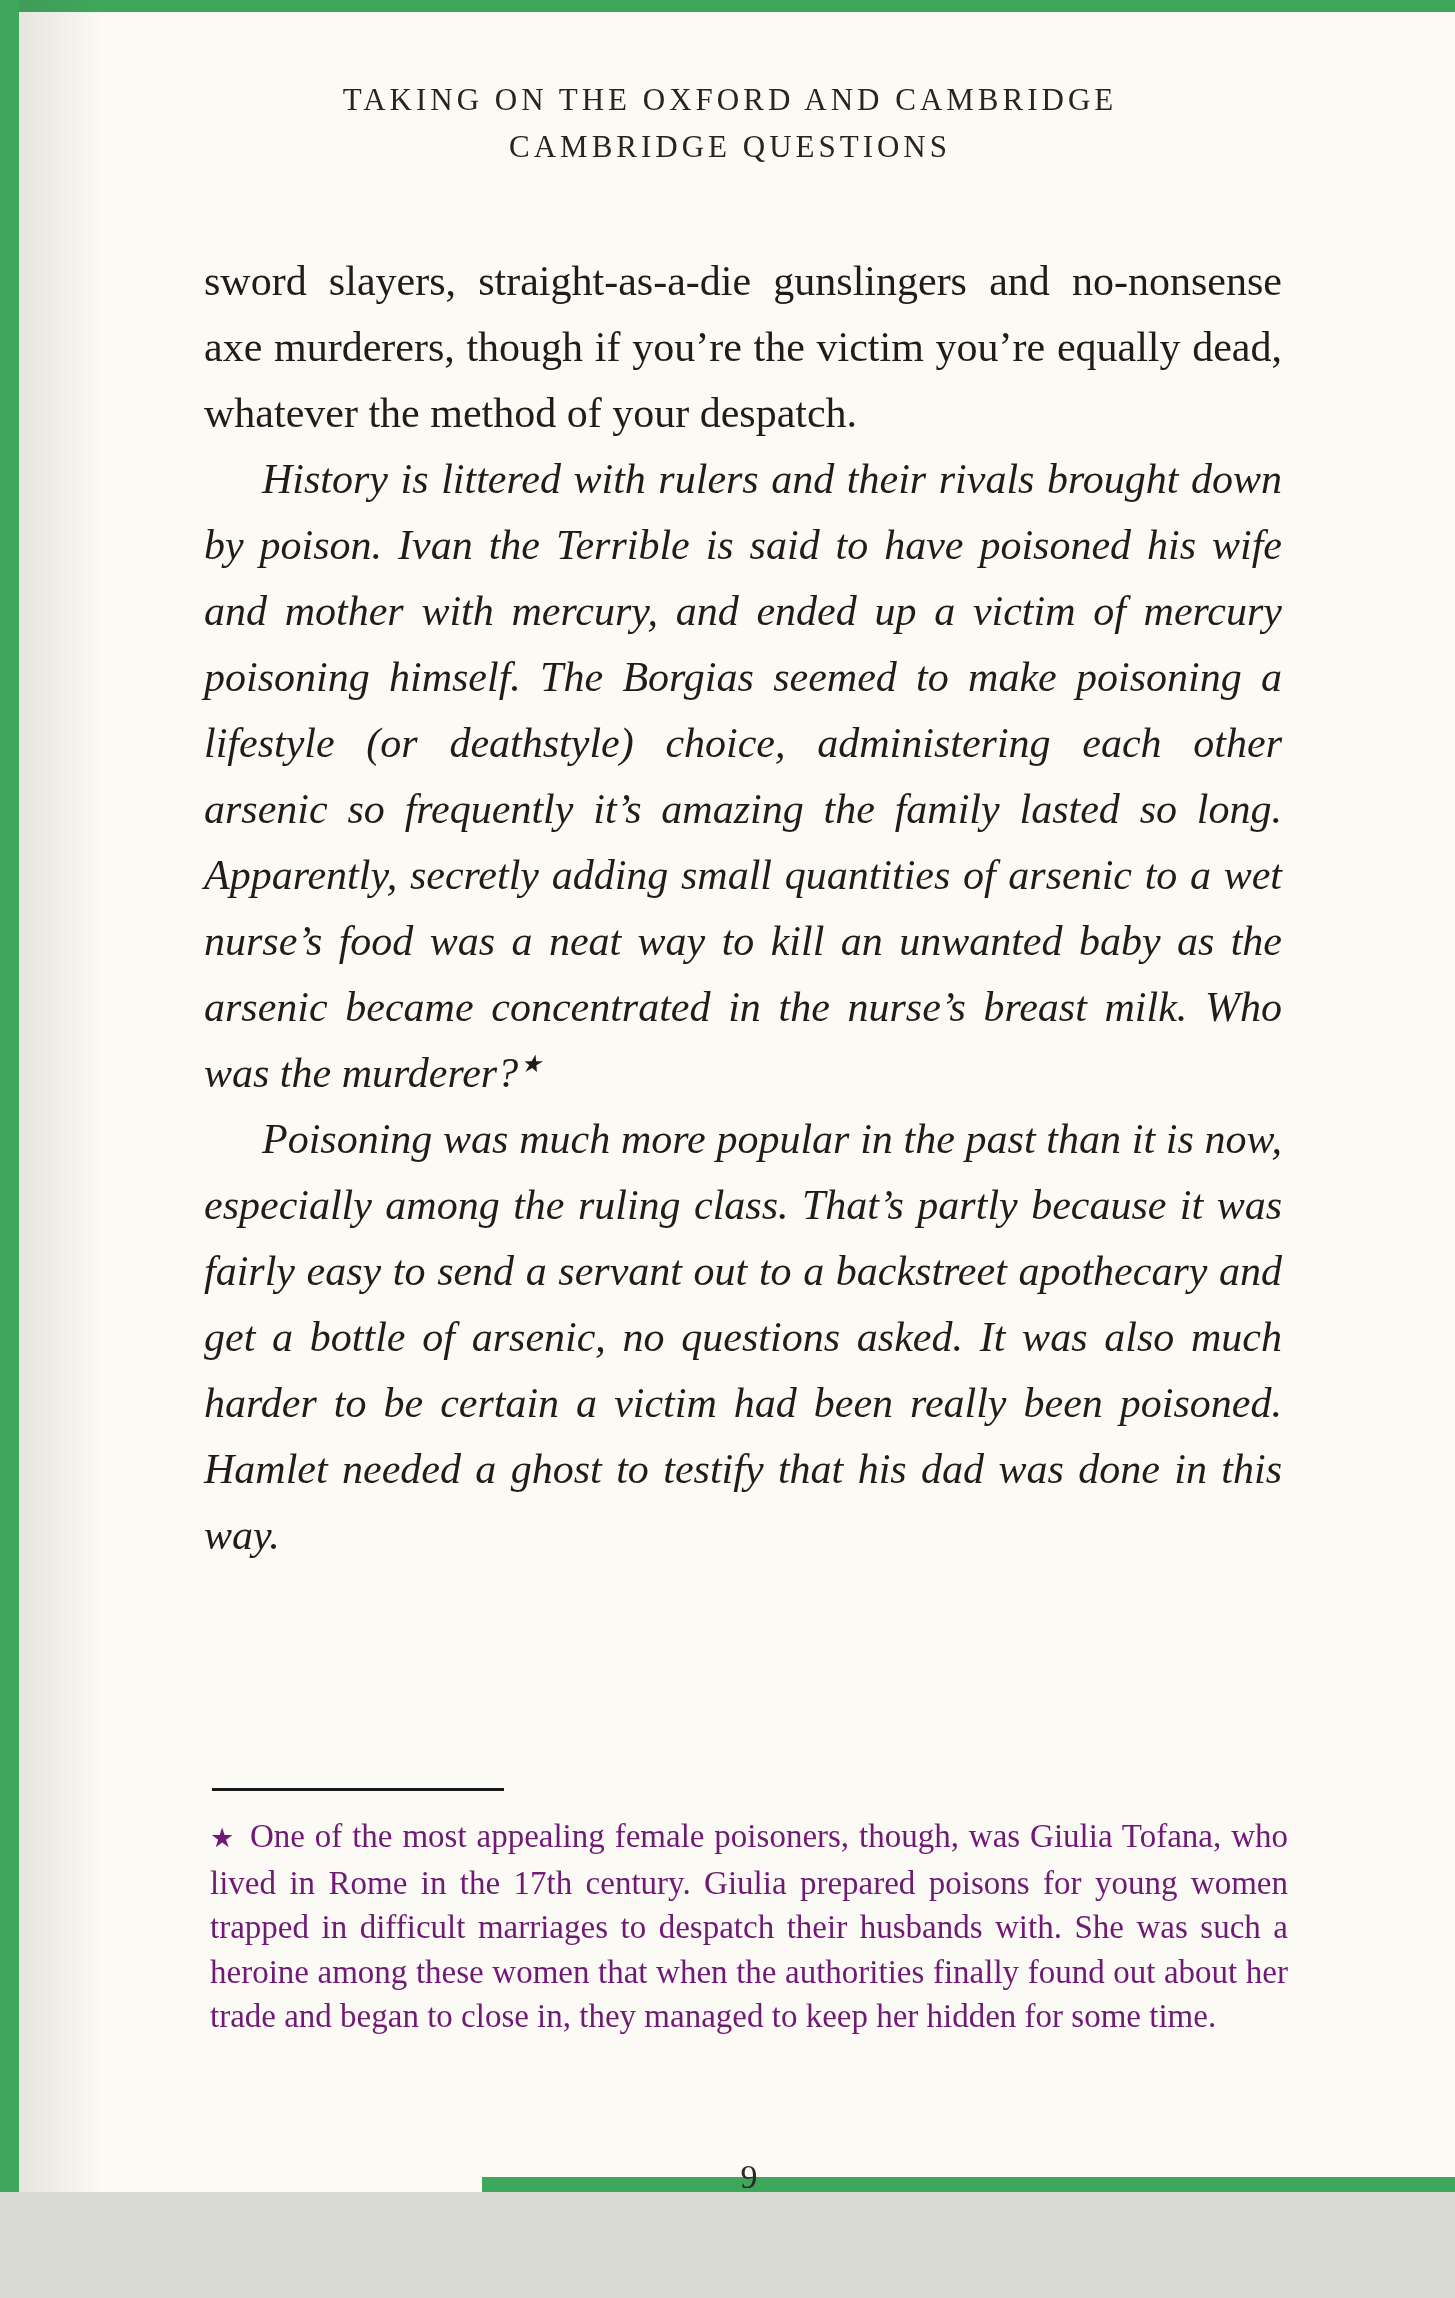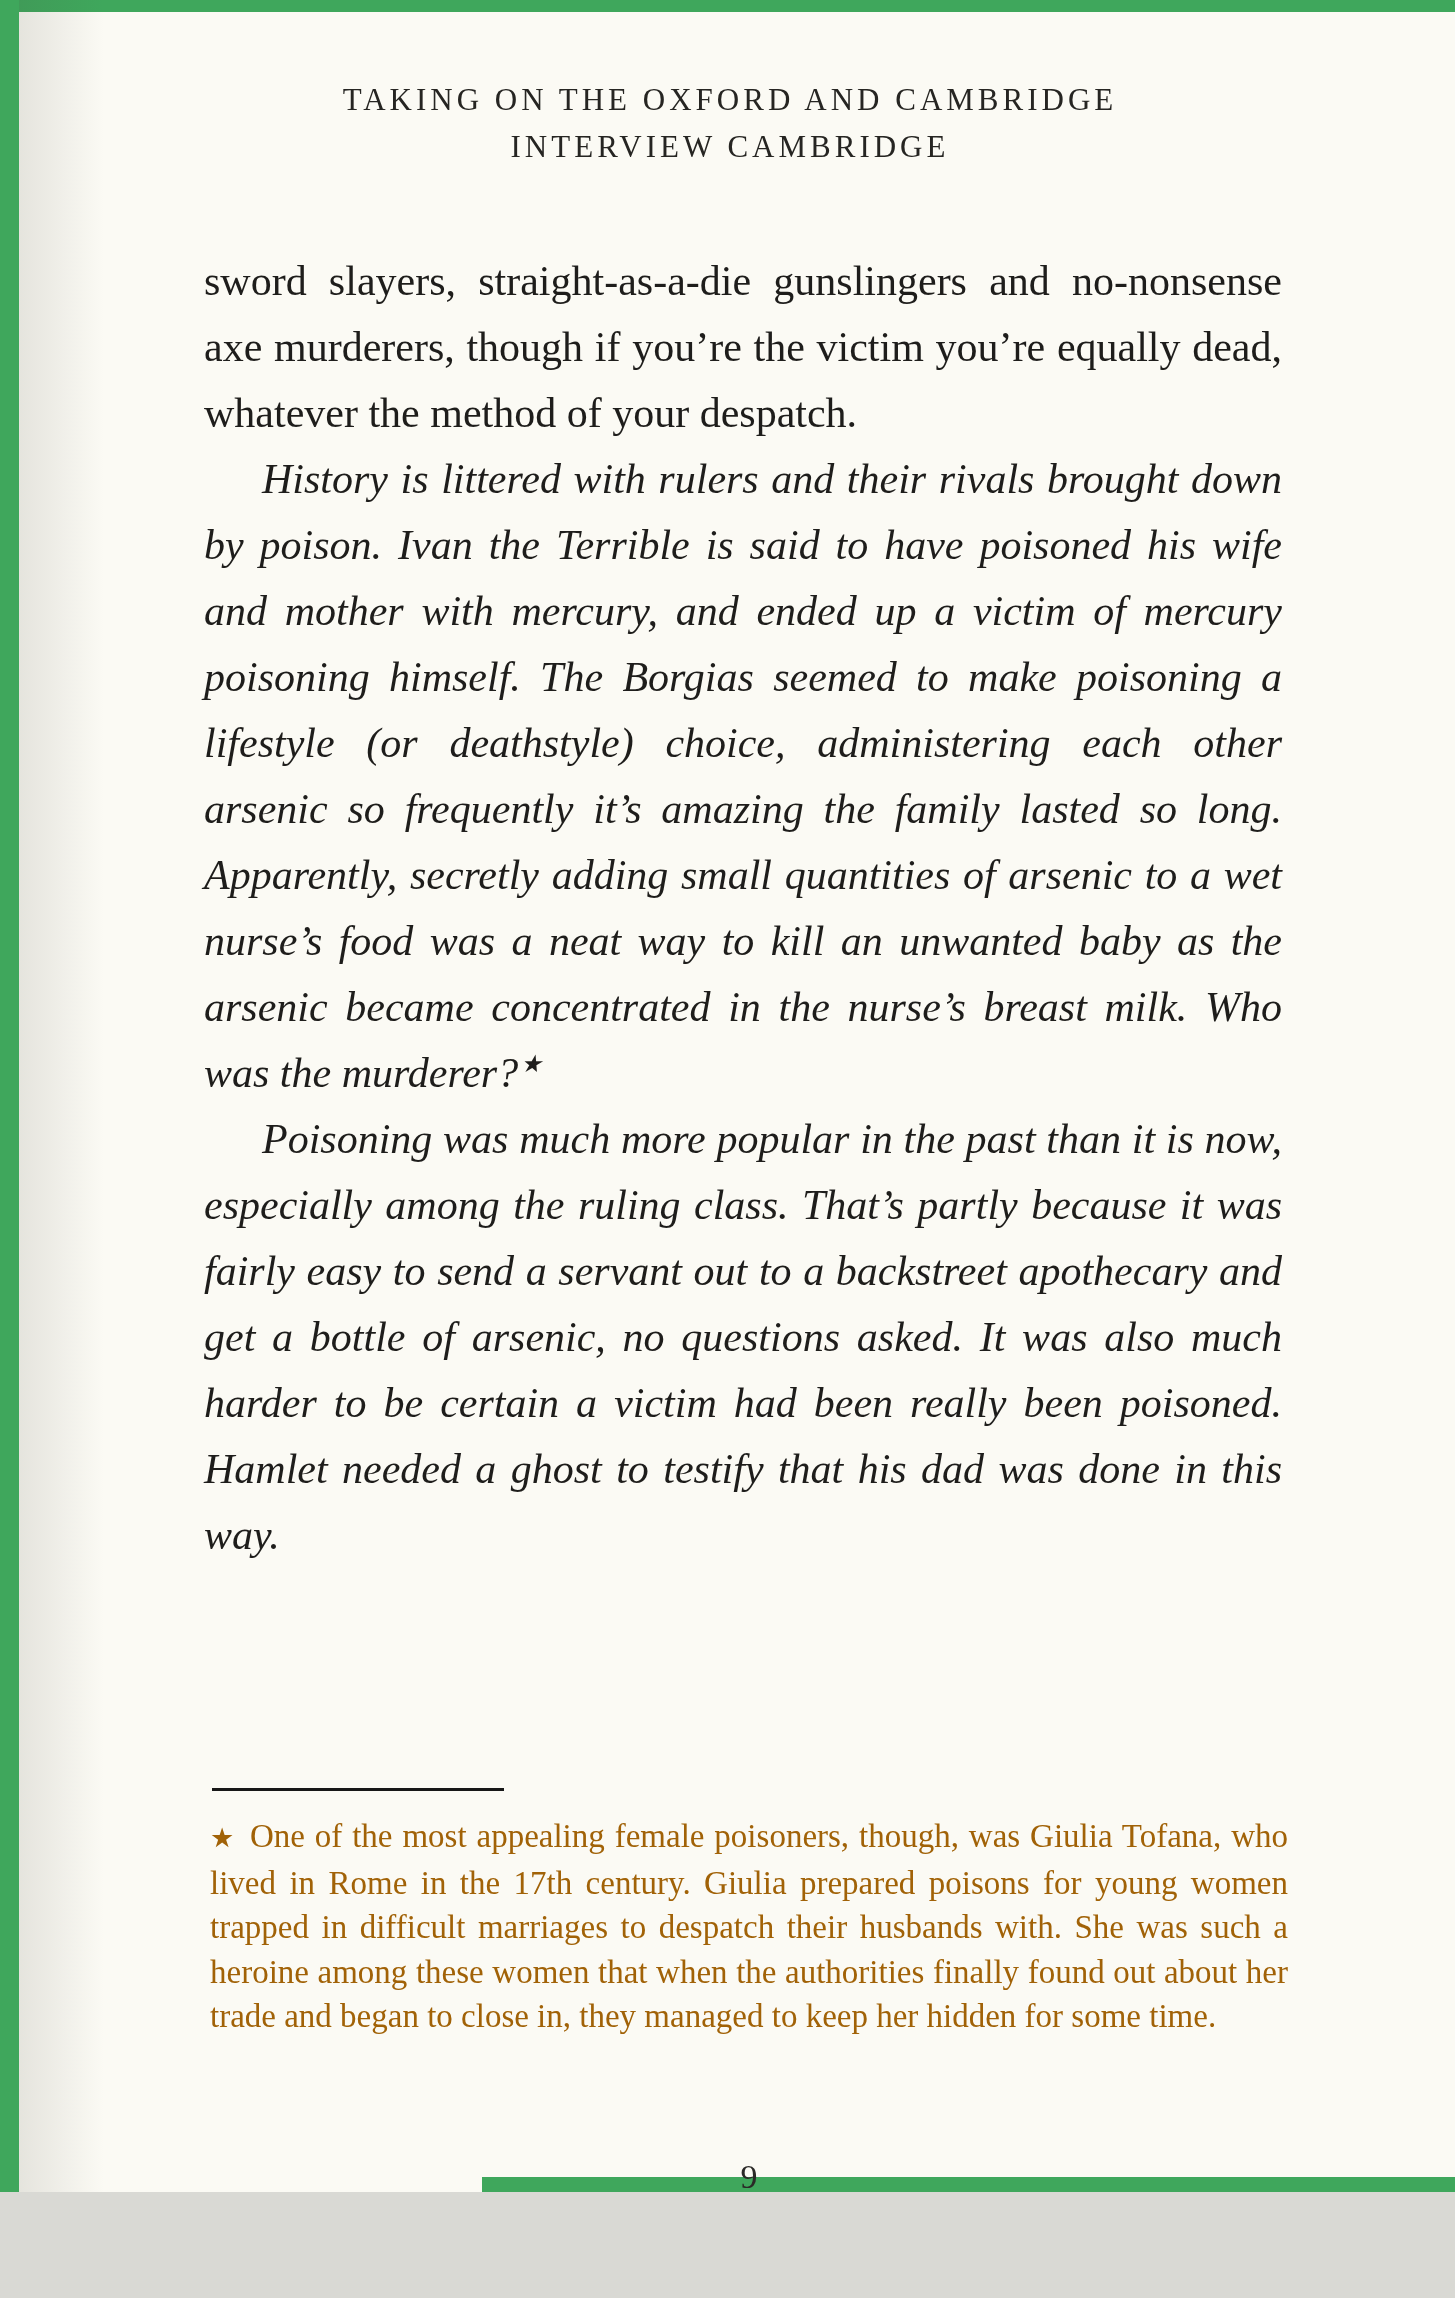--- a/index.html
+++ b/index.html
@@ -71,21 +71,21 @@
   }
 
   .footnote {
     position: absolute;
     top: 1814px;
     left: 210px;
     width: 1078px;
     font-size: 33px;
     line-height: 44.5px;
     text-align: justify;
-    color: #a16207;
+    color: #701a75;
   }
   .footnote .fn-star {
     font-size: 0.82em;
     margin-right: 14px;
   }
 
   .page-number {
     position: absolute;
     top: 2158px;
     left: 210px;
@@ -100,21 +100,21 @@
 
 <div class="scan">
 
   <div class="edge edge-top"></div>
   <div class="edge edge-left"></div>
   <div class="edge edge-bottom"></div>
   <div class="gutter-shadow"></div>
 
   <header class="running-head">
     <div>TAKING ON THE OXFORD AND CAMBRIDGE</div>
-    <div>INTERVIEW CAMBRIDGE</div>
+    <div>CAMBRIDGE QUESTIONS</div>
   </header>
 
   <main class="body-text">
     <p><span>sword slayers, straight-as-a-die gunslingers and no-nonsense axe murderers, though if you’re the victim you’re equally dead, whatever the method of your despatch.</span></p>
     <p class="indent"><span>History is littered with rulers and their rivals brought down by poison. Ivan the Terrible is said to have poisoned his wife and mother with mercury, and ended up a victim of mercury poisoning himself. The Borgias seemed to make poisoning a lifestyle (or deathstyle) choice, administering each other arsenic so frequently it’s amazing the family lasted so long. Apparently, secretly adding small quantities of arsenic to a wet nurse’s food was a neat way to kill an unwanted baby as the arsenic became concentrated in the nurse’s breast milk. Who was the murderer?</span><sup class="fn-marker">★</sup></p>
     <p class="indent"><span>Poisoning was much more popular in the past than it is now, especially among the ruling class. That’s partly because it was fairly easy to send a servant out to a backstreet apothecary and get a bottle of arsenic, no questions asked. It was also much harder to be certain a victim had been really been poisoned. Hamlet needed a ghost to testify that his dad was done in this way.</span></p>
   </main>
 
   <div class="footnote-rule"></div>
 

